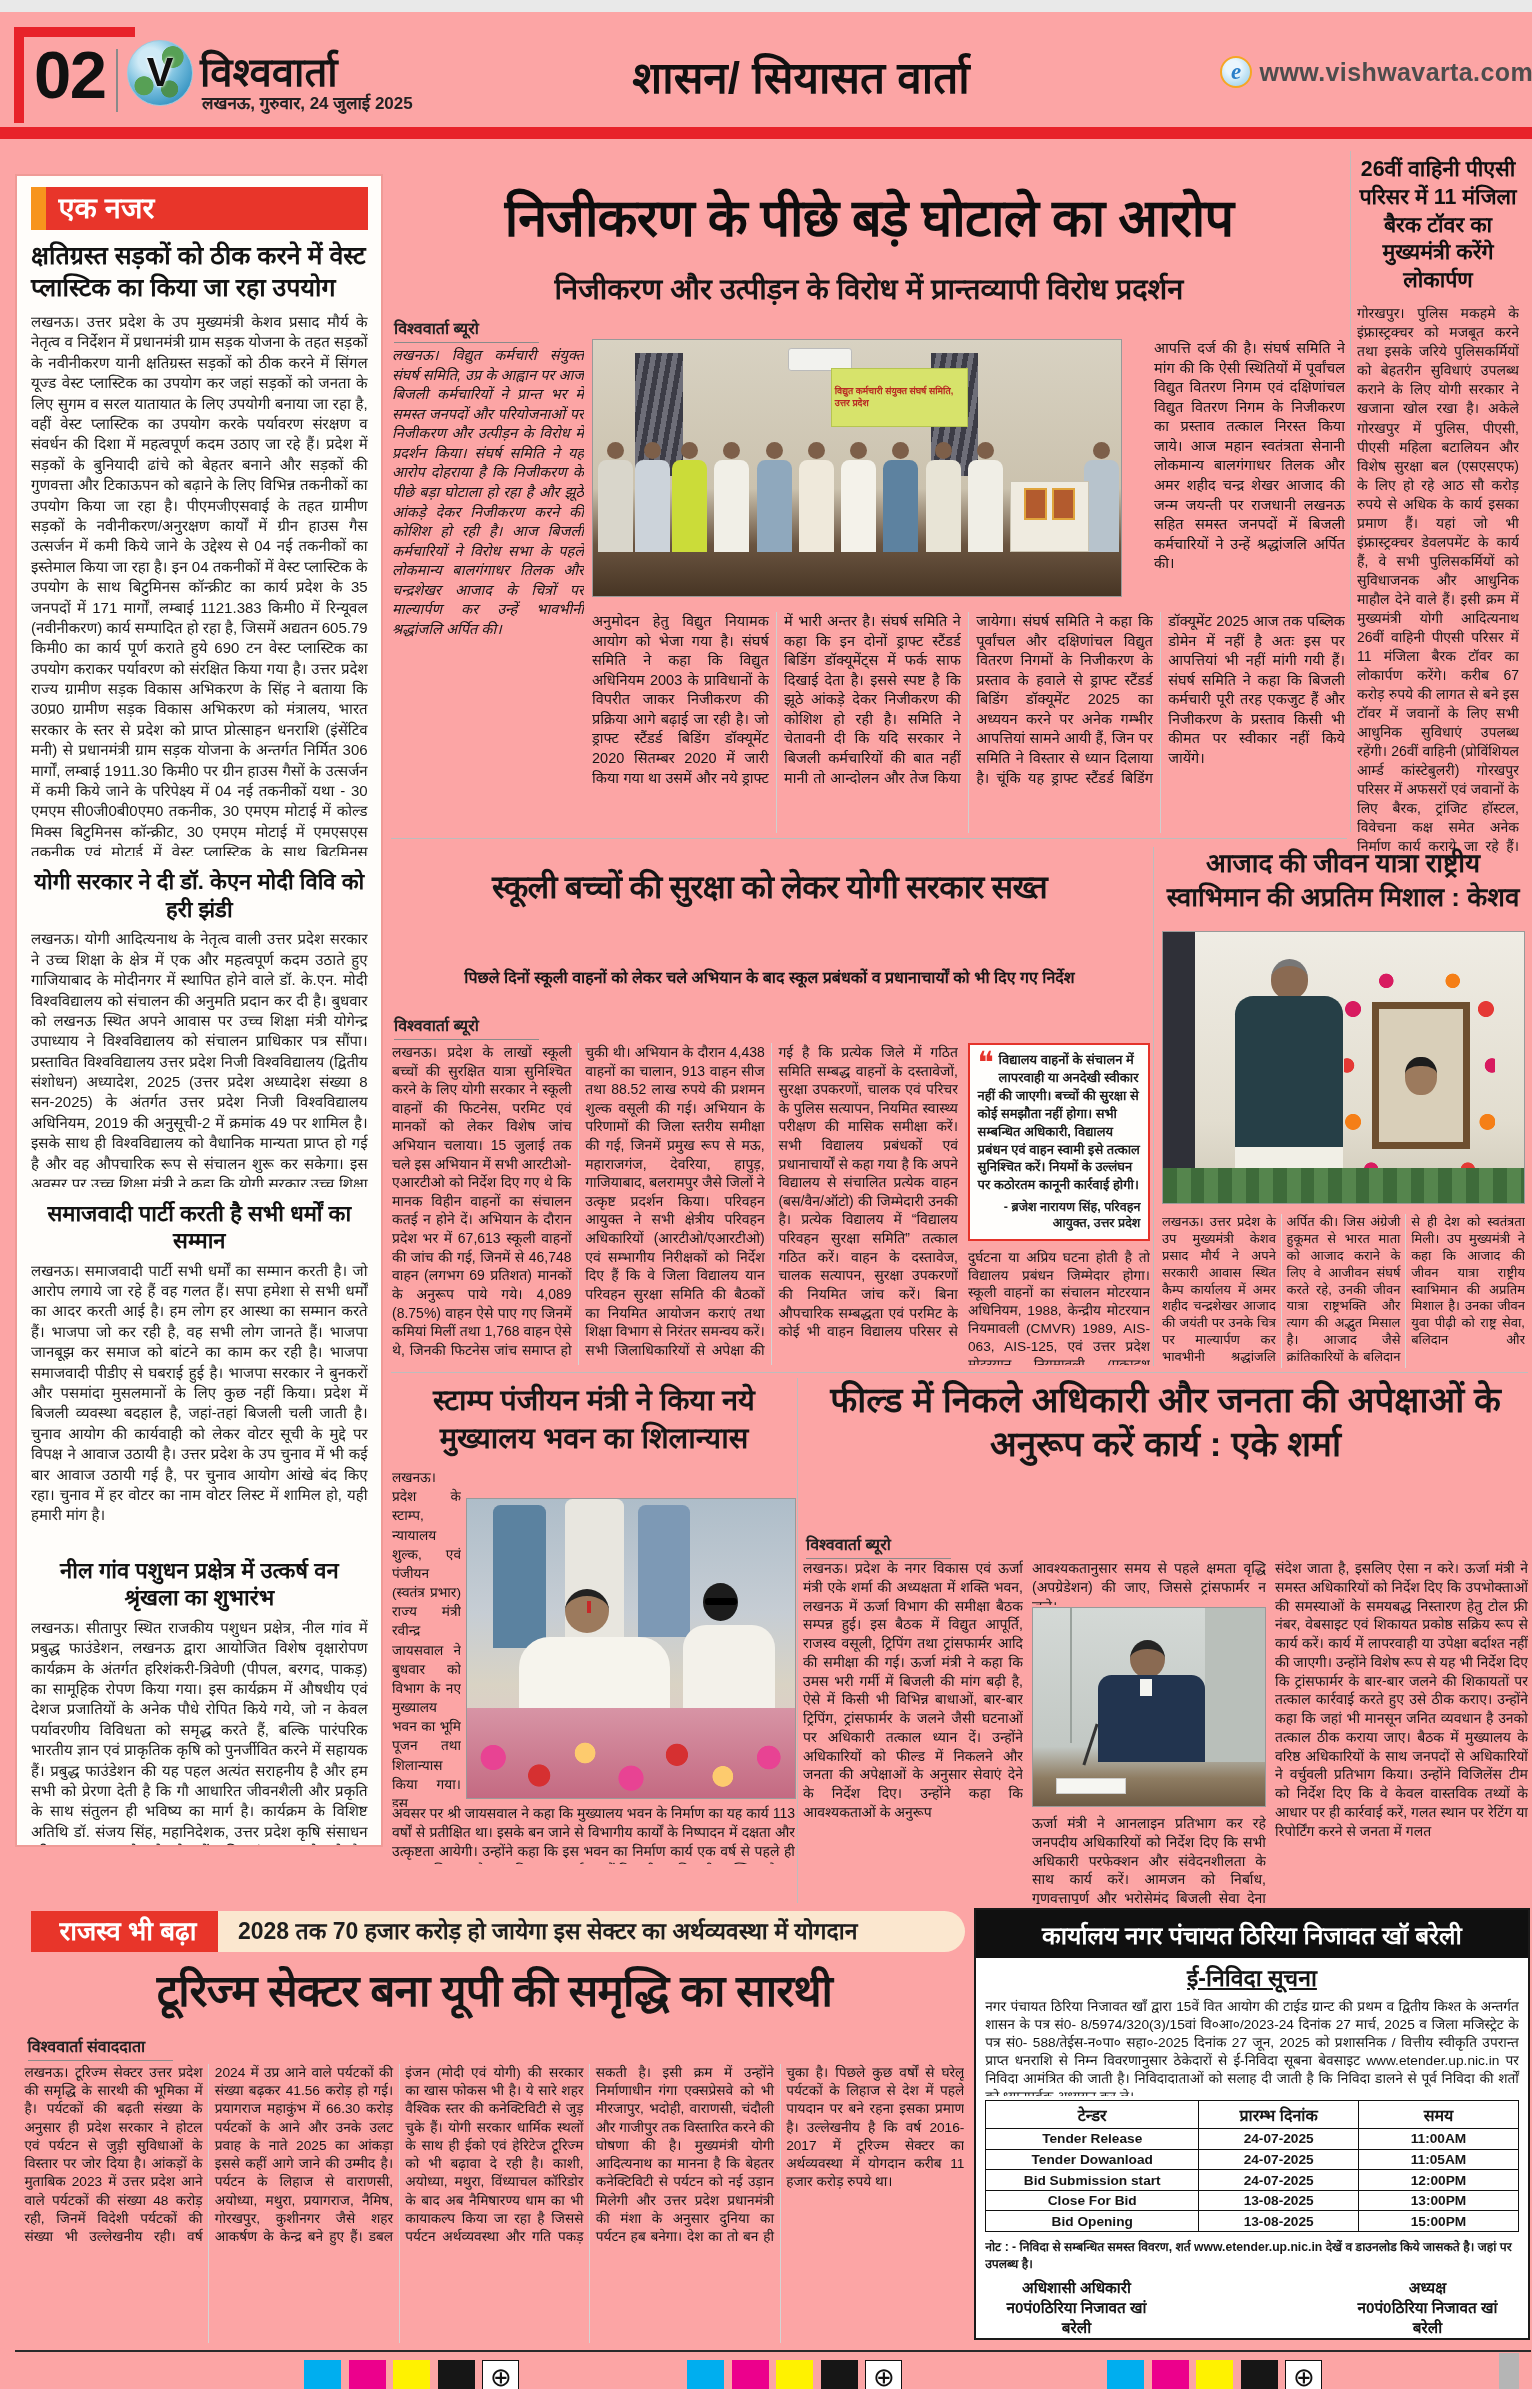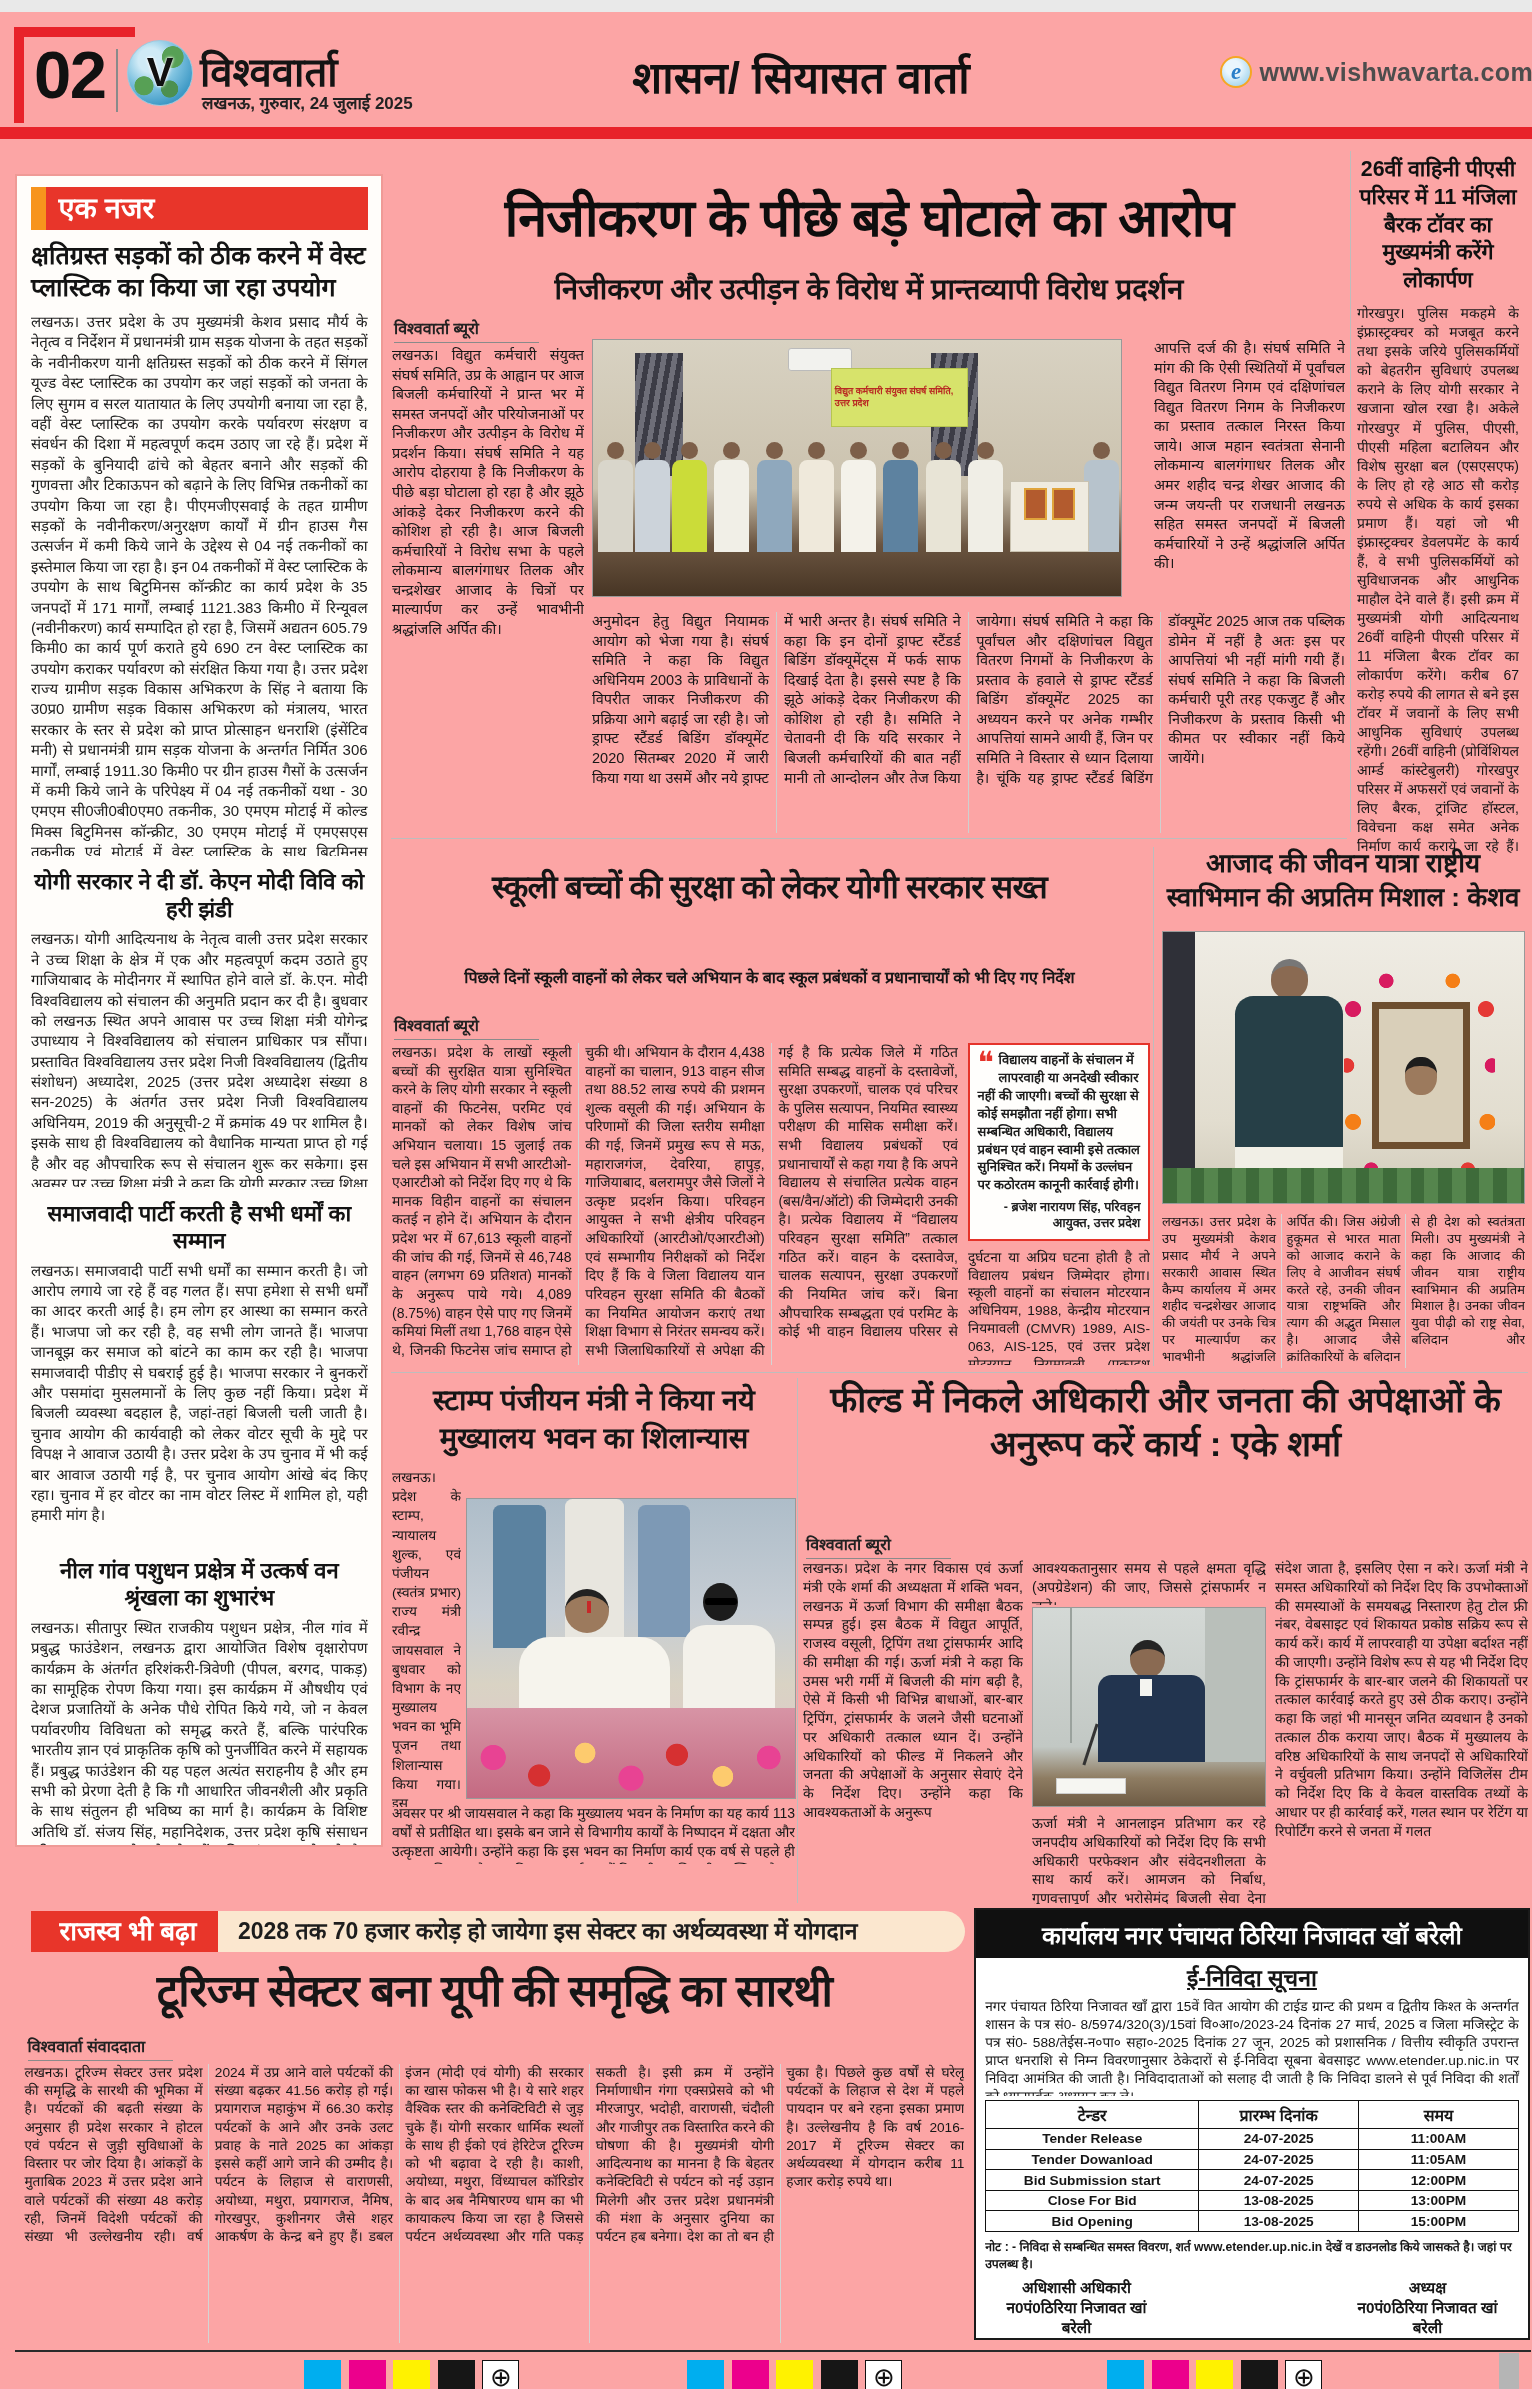--- a/index.html
+++ b/index.html
@@ -51,21 +51,21 @@
   .nz-h1 { font-size:25px; font-weight:800; line-height:1.25; color:#131313; margin:4.6px 0 9.2px; }
   .nz-h2 { font-size:22px; font-weight:700; line-height:1.25; color:#131313; margin:12.2px 0 6.1px; text-align:center; }
   .nz-body { font-size:15px; line-height:1.36; text-align:justify; overflow:hidden; color:#1b1b1b; }
   .nzb1 { height:544px; } .nzb2 { height:258px; } .nzb3 { height:284px; } .nzb4 { height:256px; }
 
   
   .lead-hl { left:391px; top:168px; width:956px; font-size:52px; font-weight:800; white-space:nowrap; letter-spacing:-0.8px; color:#0e0e0e; }
   .lead-sub { left:391px; top:256px; width:956px; font-size:29px; font-weight:700; white-space:nowrap; color:#141414; }
   .byline { font-size:16px; font-weight:800; border-bottom:1.5px solid #8a8a8a; padding-bottom:3.1px; width:145px; color:#222; }
   .lead-byline { left:394px; top:305px; }
-  .lead-colA { left:392px; top:334px; width:192px; height:487px; font-size:14.5px; line-height:1.35; }
+  .lead-colA { left:392px; top:334px; width:192px; height:487px; font-size:14.5px; line-height:1.35;font-style:italic; }
   .lead-photo { left:592px; top:327px; width:530px; height:258px; overflow:hidden;
     background:linear-gradient(180deg,#d8d2c2 0%,#cbc2ae 58%,#6a5440 80%,#473524 100%); border:0.8px solid #999; }
   .lead-colB { left:1154px; top:327px; width:191px; height:266px; font-size:14.5px; line-height:1.35; }
   .lead-below { left:592px; top:600px; width:753px; height:221px; font-size:14.5px; line-height:1.35;
     column-count:4; column-gap:15.3px; column-rule:0.8px solid #cfcfcf; }
   .div-h { background:#bdbdbd; height:0.8px; }
 
   
   .pfig { position:absolute; bottom:17%; width:35px; }
   .pfig .ph { width:17px; height:17px; border-radius:50%; background:#7d5f49; margin:0 auto; }

